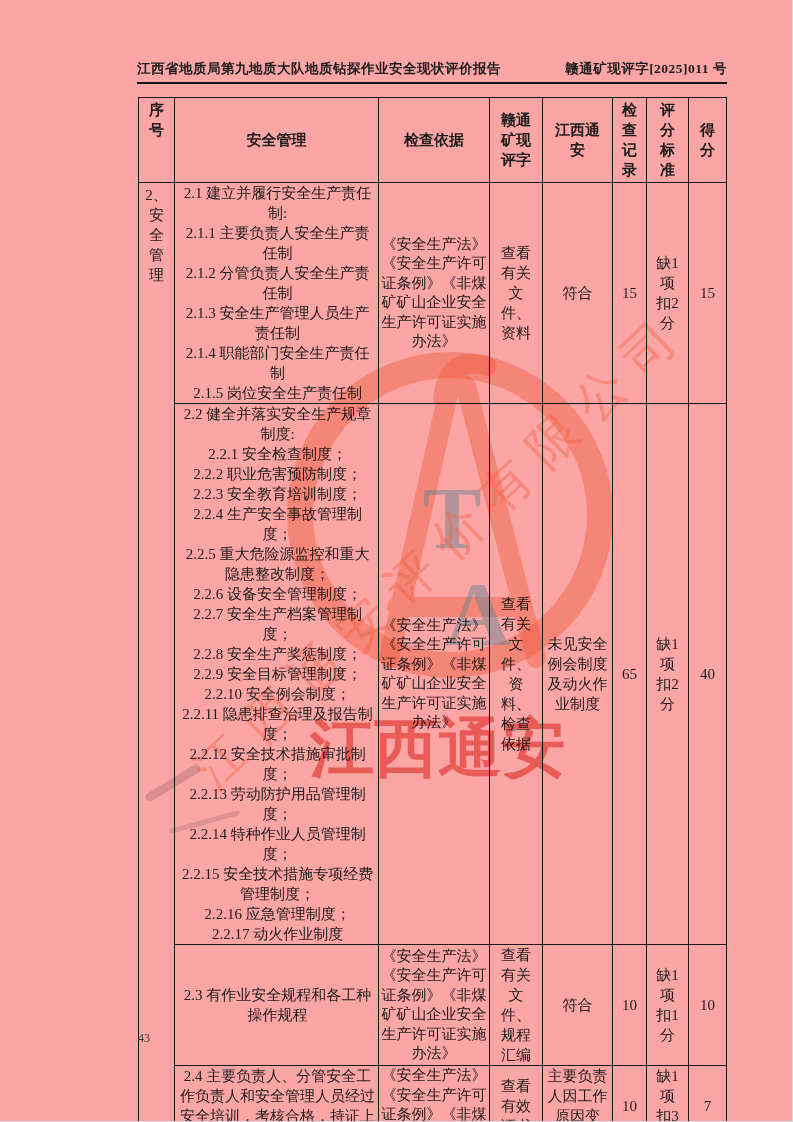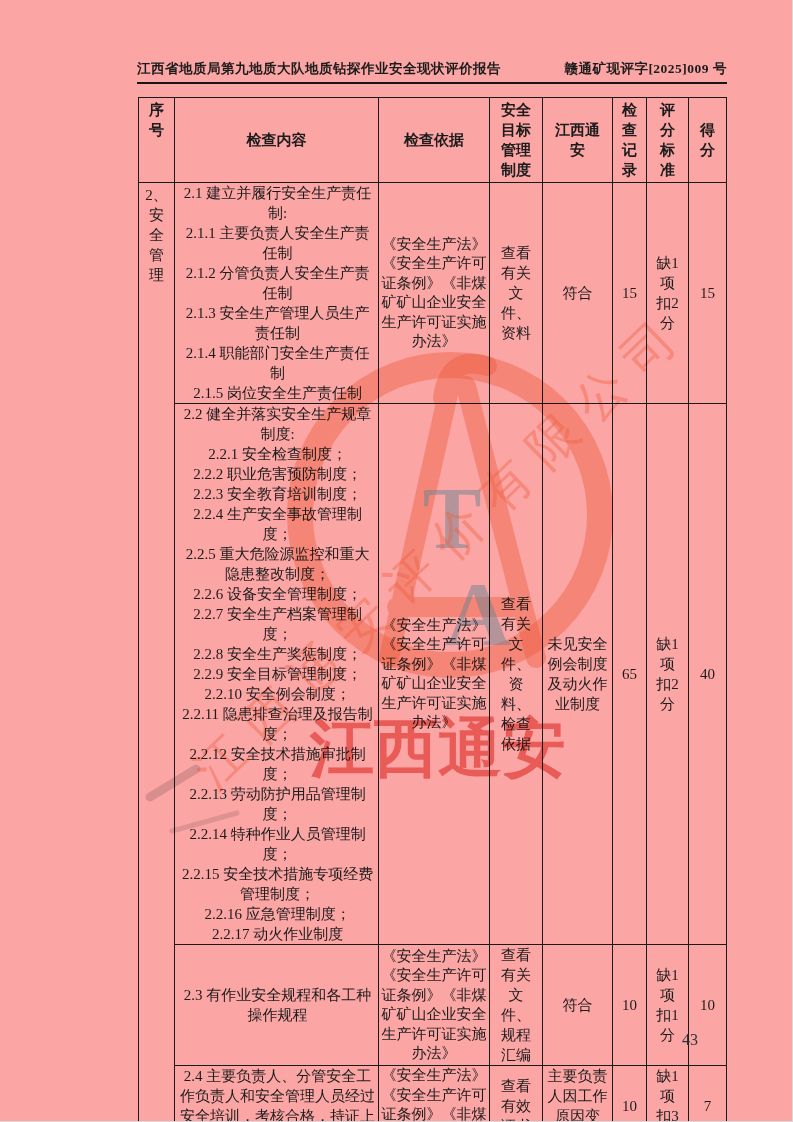--- a/index.html
+++ b/index.html
@@ -42,55 +42,55 @@
   .c-basis{line-height:19.5px !important;border-radius:11px;}
   .c-rule{padding:0 6px !important;}
   .c-score{padding:0 4px !important;}
   th.h-record{padding:0 8px !important;}
   th.h-score{padding:0 4px !important;}
   th.h-method{padding:0 4px !important;}
   td.c-method{padding:0 4px !important;}
   
   #page-footer{
     position:absolute;left:138px;top:1031px;width:560px;
-    text-align:right;font-size:16px;color:#333;
+    text-align:left;font-size:12px;color:#333;
   }
   
   #watermark-layer{
     position:absolute;left:0;top:0;width:793px;height:1122px;
     pointer-events:none;mix-blend-mode:multiply;
   }
 </style>
 </head>
 <body>
 
 <div id="page">
 
   <div id="running-header">
     <span>江西省地质局第九地质大队地质钻探作业安全现状评价报告</span>
-    <span>赣通矿现评字[2025]009 号</span>
+    <span>赣通矿现评字[2025]011 号</span>
   </div>
 
   <table id="audit-table">
     <colgroup>
       <col style="width:36px">
         <col style="width:204px">
         <col style="width:111px">
         <col style="width:53px">
       <col style="width:70px">
         <col style="width:34px">
         <col style="width:42px">
         <col style="width:38px">
     </colgroup>
     <thead>
       <tr style="height:85px">
         <th class="c-seq" style="vertical-align:middle">序号</th>
-        <th>检查内容</th>
+        <th>安全管理</th>
         <th>检查依据</th>
-        <th class="h-method">安全目标管理制度</th>
+        <th class="h-method">赣通矿现评字</th>
         <th class="h-record">江西通安</th>
         <th>检查记录</th>
         <th class="c-rule">评分标准</th>
         <th class="h-score">得分</th>
       </tr>
     </thead>
     <tbody>
       <tr style="height:198px">
         <td class="c-seq" rowspan="4">2、安全管理</td>
         <td class="c-content prewrap">2.1 建立并履行安全生产责任制:

